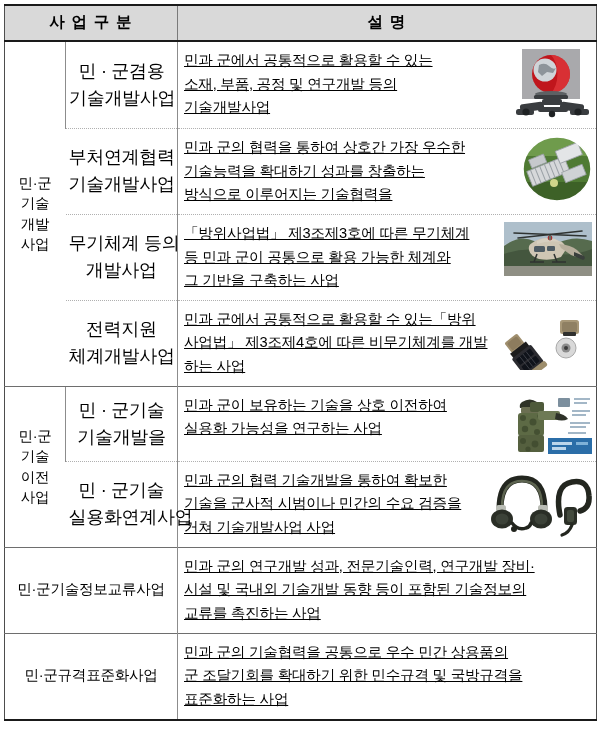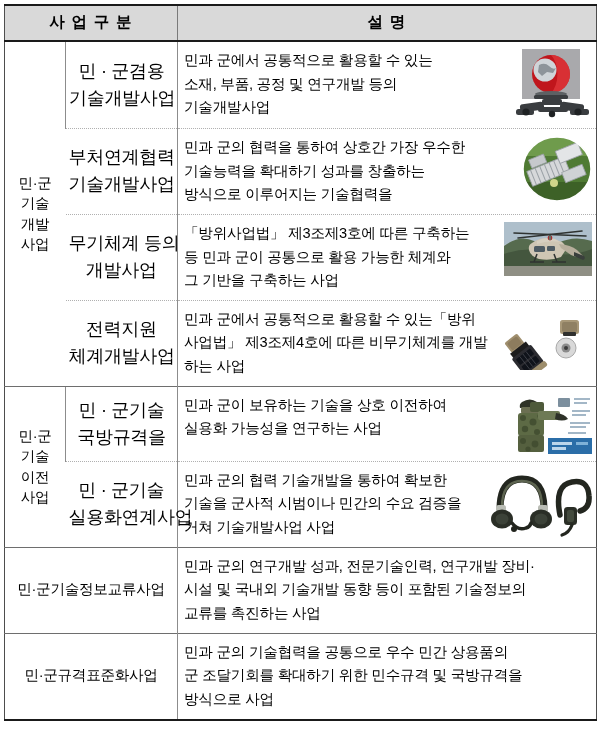--- a/index.html
+++ b/index.html
@@ -98,20 +98,21 @@
   td.desc-cell {
     padding: 7px 4px 7px 6px;
     vertical-align: top;
   }
   .desc-wrap {
     display: flex;
     align-items: flex-start;
     justify-content: space-between;
     gap: 2px;
     min-height: 100%;
+    text-decoration: underline;
   }
   .desc-text {
     flex: 1 1 auto;
     font-size: 14.6px;
     line-height: 1.62;
     letter-spacing: -0.25px;
     text-align: justify;
     text-justify: inter-character;
   }
   .desc-text .dline {
@@ -251,21 +252,21 @@
       </tr>
 
       <tr class="inner-sep">
         <td class="sub-cell">
           <span class="sline">무기체계 등의</span>
           <span class="sline">개발사업</span>
         </td>
         <td class="desc-cell">
           <div class="desc-wrap">
             <div class="desc-text">
-              <span class="dline">「방위사업법」 제3조제3호에 따른 구축하는</span>
+              <span class="dline">「방위사업법」 제3조제3호에 따른 무기체계</span>
               <span class="dline">등 민과 군이 공통으로 활용 가능한 체계와</span>
               <span class="dline">그 기반을 구축하는 사업</span>
             </div>
             <div class="pic-slot">
               <svg class="fig fig-heli" viewBox="0 0 88 54" xmlns="http://www.w3.org/2000/svg" aria-hidden="true">
                 <rect x="0" y="0" width="88" height="54" fill="#b9c6cf"></rect>
                 <rect x="0" y="0" width="88" height="22" fill="#aebfcb"></rect>
                 <path d="M0 24 q16-12 30-5 t24 2 q16-8 34-2 v35 H0z" fill="#566b4e"></path>
                 <path d="M0 32 q22-8 44-2 t44-3 v27 H0z" fill="#44563e"></path>
                 <rect x="0" y="44" width="88" height="10" fill="#8f8f84"></rect>
@@ -345,21 +346,21 @@
 
       <tr class="group-sep">
         <td class="group-cell" rowspan="2">
           <span class="gline">민·군</span>
           <span class="gline">기술</span>
           <span class="gline">이전</span>
           <span class="gline">사업</span>
         </td>
         <td class="sub-cell">
           <span class="sline">민 · 군기술</span>
-          <span class="sline">국방규격을</span>
+          <span class="sline">기술개발을</span>
         </td>
         <td class="desc-cell">
           <div class="desc-wrap">
             <div class="desc-text">
               <span class="dline">민과 군이 보유하는 기술을 상호 이전하여</span>
               <span class="dline">실용화 가능성을 연구하는 사업</span>
             </div>
             <div class="pic-slot">
               <svg class="fig fig-soldier" viewBox="0 0 84 60" xmlns="http://www.w3.org/2000/svg" aria-hidden="true">
                 <rect x="0" y="0" width="84" height="60" fill="#ffffff"></rect>
@@ -456,21 +457,21 @@
         </td>
       </tr>
 
       <tr class="group-sep">
         <td class="wide-label" colspan="2">민·군규격표준화사업</td>
         <td class="desc-cell">
           <div class="desc-wrap">
             <div class="desc-text">
               <span class="dline">민과 군의 기술협력을 공통으로 우수 민간 상용품의</span>
               <span class="dline">군 조달기회를 확대하기 위한 민수규격 및 국방규격을</span>
-              <span class="dline">방식으로 사업</span>
+              <span class="dline">표준화하는 사업</span>
             </div>
           </div>
         </td>
       </tr>
 
     </tbody>
   </table>
 </div>
 
 </body></html>

